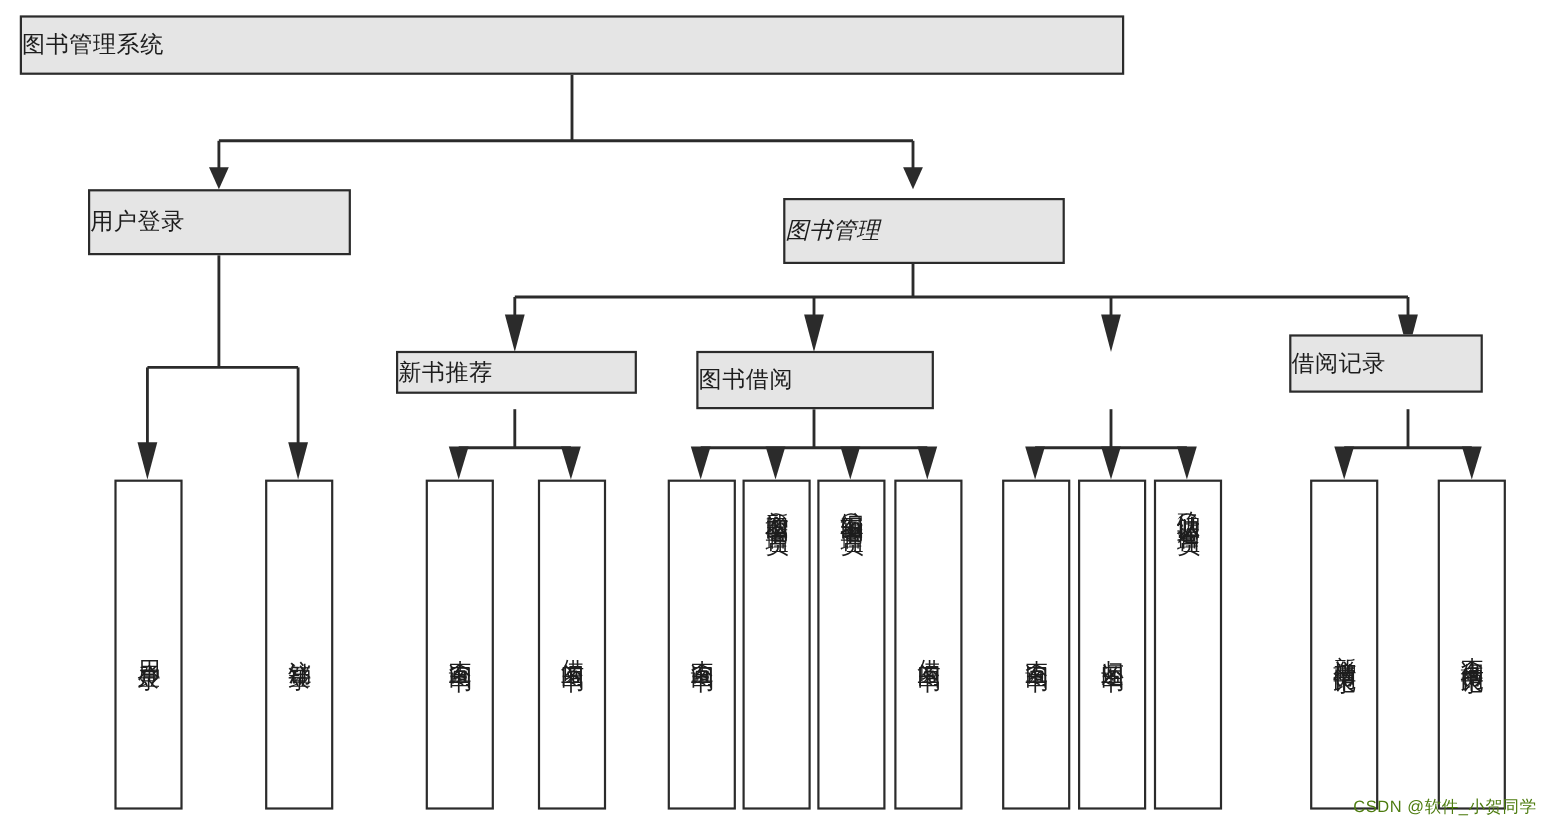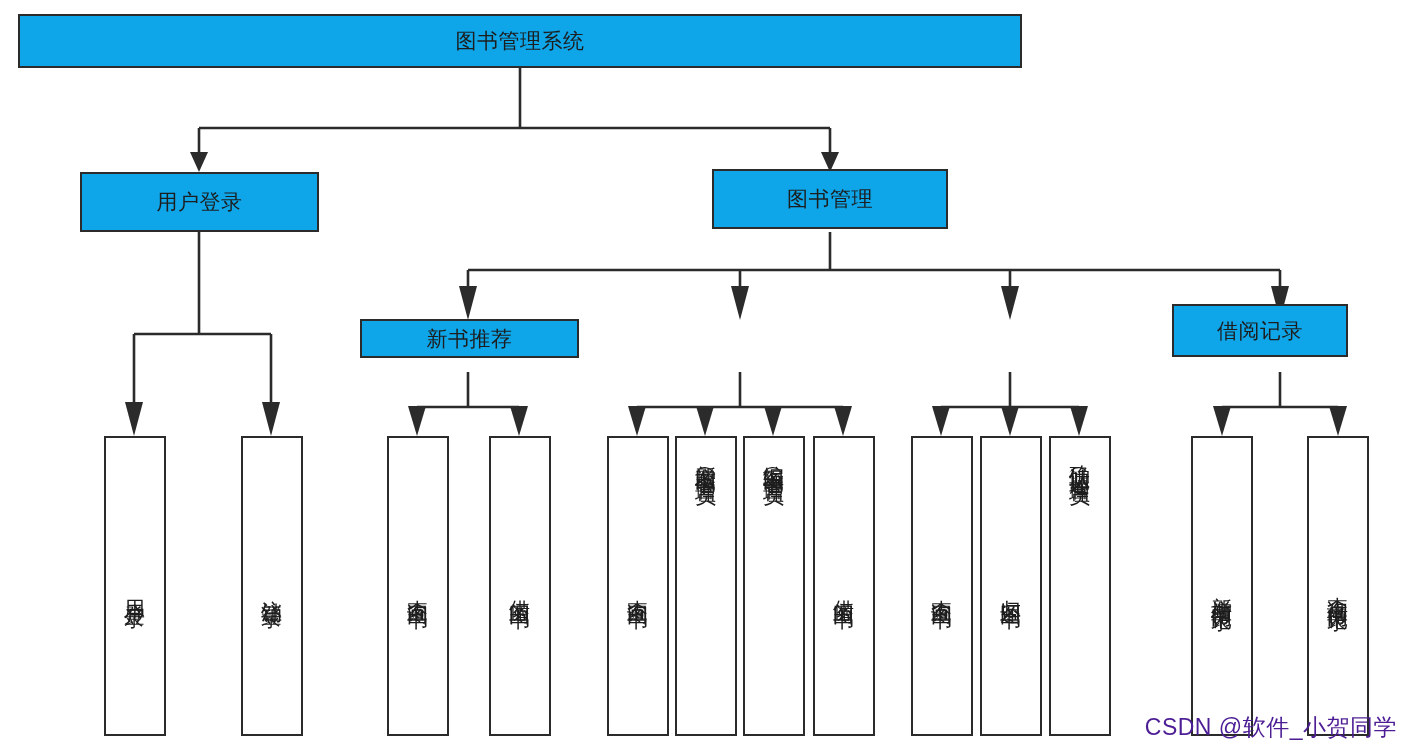--- a/index.html
+++ b/index.html
@@ -18,25 +18,24 @@
   #diagram {
     position: absolute;
     top: 0; left: 0;
     width: 1405px;
     height: 747px;
   }
 
   .node-box {
     position: absolute;
     box-sizing: border-box;
-    background: #0ea5e9;
+    background: #e5e5e5;
     border: 2px solid #2b2b2b;
     display: flex;
     align-items: center;
-    justify-content: center;
   }
 
   .node-label-h {
     font-size: 21px;
     color: #1d1d1d;
     line-height: 1.2;
     white-space: nowrap;
     letter-spacing: 0.5px;
   }
 
@@ -58,22 +57,22 @@
     color: #1d1d1d;
     letter-spacing: 3px;
     line-height: 1.0;
     white-space: nowrap;
   }
 
   .watermark {
     position: absolute;
     right: 8px;
     bottom: 4px;
-    font-size: 23px;
-    color: #4c1d95;
+    font-size: 15px;
+    color: #4d7c0f;
     white-space: nowrap;
     letter-spacing: 0.5px;
   }
 
   svg.connectors {
     position: absolute;
     top: 0; left: 0;
     width: 1405px;
     height: 747px;
     pointer-events: none;
@@ -155,28 +154,31 @@
   </svg>
 
   <div class="node-box" style="left:18px; top:14px; width:1004px; height:54px;">
     <span class="node-label-h">图书管理系统</span>
   </div>
 
   <div class="node-box" style="left:80px; top:172px; width:239px; height:60px;">
     <span class="node-label-h">用户登录</span>
   </div>
 
-  <div class="node-box" style="left:712px; top:169px; width:236px; height:60px;">
+  <div class="node-box" style="left:712px; top:180px; width:256px; height:60px;font-style:italic;">
     <span class="node-label-h">图书管理</span>
   </div>
 
   <div class="node-box" style="left:360px; top:319px; width:219px; height:39px;">
     <span class="node-label-h">新书推荐</span>
   </div>
 
+  <div class="node-box" style="left:633px; top:319px; width:216px; height:53px;">
+    <span class="node-label-h">图书借阅</span>
+  </div>
 
 
   <div class="node-box" style="left:1172px; top:304px; width:176px; height:53px;">
     <span class="node-label-h">借阅记录</span>
   </div>
 
   <div class="leaf-box" style="left:104px; top:436px; width:62px; height:300px;">
     <span class="node-label-v">用户登录</span>
   </div>
 

